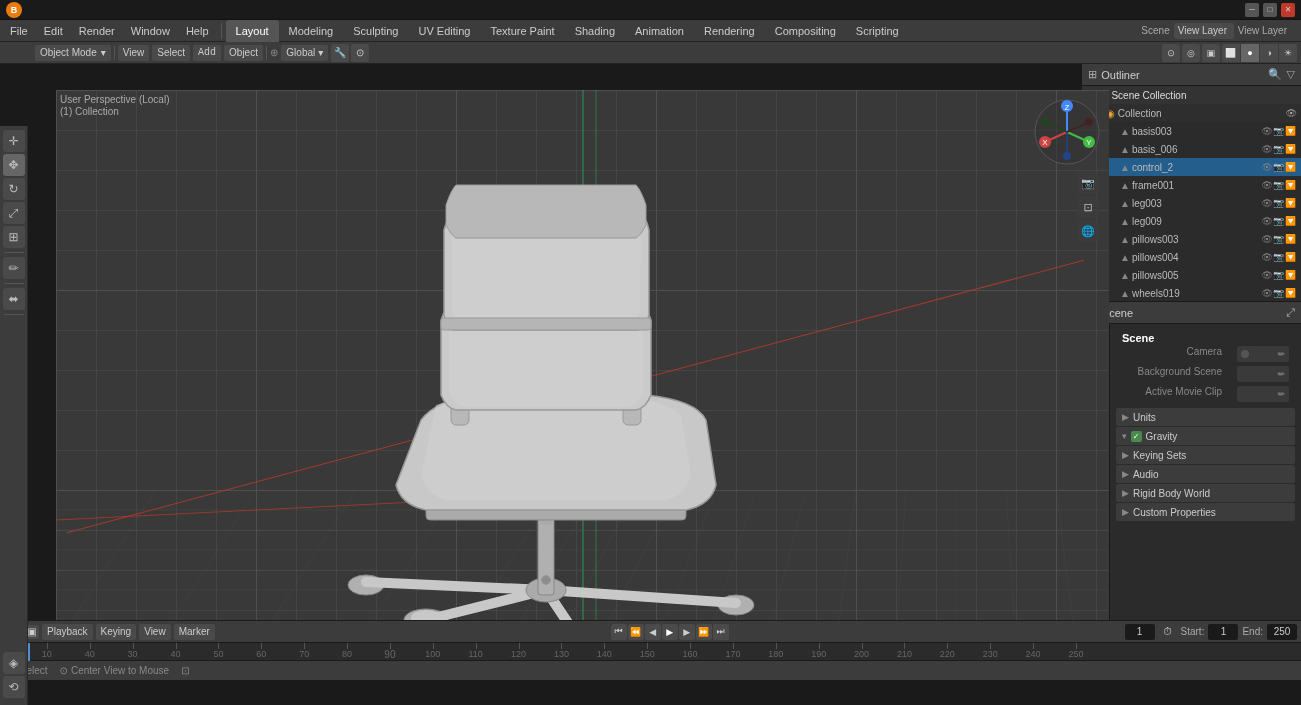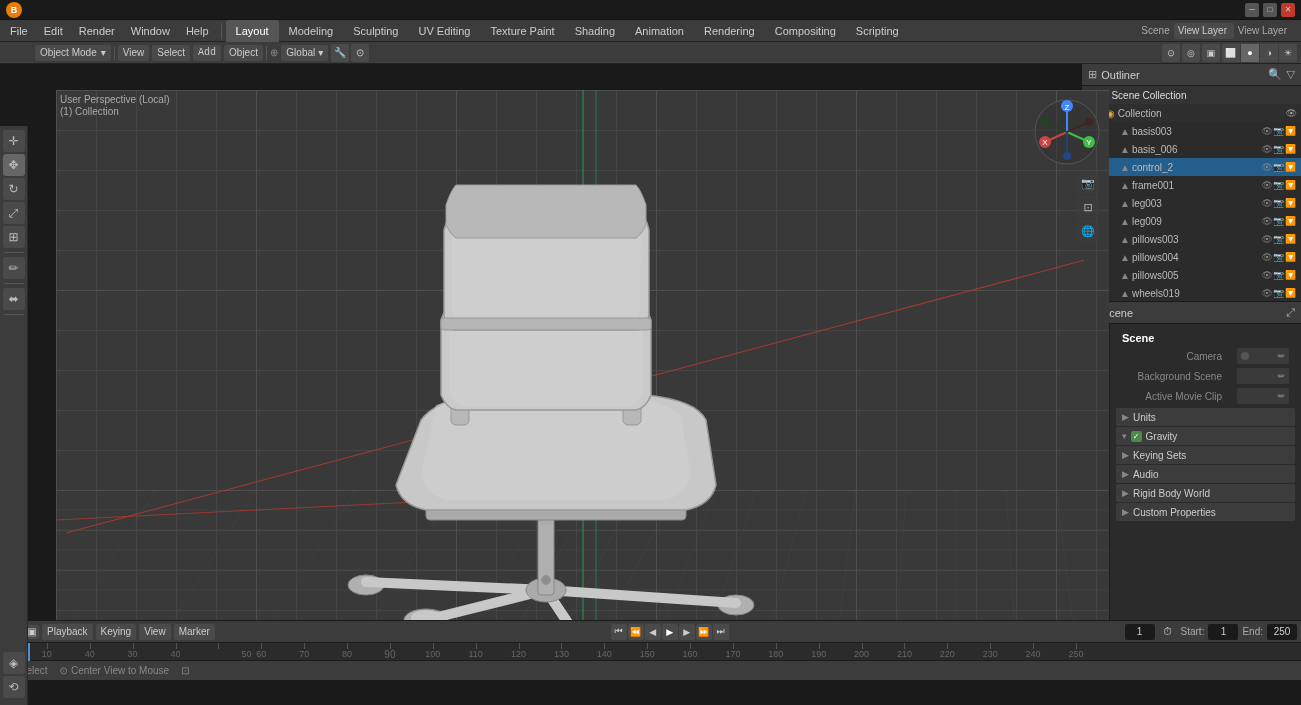--- a/index.html
+++ b/index.html
@@ -299,21 +299,20 @@
       flex: 1;
       overflow-y: auto;
       padding: 4px;
     }
     #prop-content-area::-webkit-scrollbar { width: 6px; }
     #prop-content-area::-webkit-scrollbar-track { background: #2b2b2b; }
     #prop-content-area::-webkit-scrollbar-thumb { background: #555; border-radius: 3px; }
 
     .prop-field-row {
       display: flex;
-      align-items: center;
       height: 20px;
       padding: 0 8px;
       gap: 15px;
     }
     .pf-label {
       font-size: 10px;
       color: #888;
       width: 100px;
       text-align: right;
       flex-shrink: 0;
@@ -841,21 +840,21 @@
   <div style="position: absolute; left: 4px; top: 6px; font-size: 9px; color: rgb(102, 102, 102); transform: translateX(-50%); pointer-events: none;">0</div>
       <div style="position: absolute; left: 4px; top: 0px; width: 1px; height: 6px; background: rgb(85, 85, 85); pointer-events: none;"></div>
       <div style="position: absolute; left: 46.88px; top: 6px; font-size: 9px; color: rgb(102, 102, 102); transform: translateX(-50%); pointer-events: none;">10</div>
       <div style="position: absolute; left: 46.88px; top: 0px; width: 1px; height: 6px; background: rgb(85, 85, 85); pointer-events: none;"></div>
       <div style="position: absolute; left: 89.76px; top: 6px; font-size: 9px; color: rgb(102, 102, 102); transform: translateX(-50%); pointer-events: none;">40</div>
       <div style="position: absolute; left: 89.76px; top: 0px; width: 1px; height: 6px; background: rgb(85, 85, 85); pointer-events: none;"></div>
       <div style="position: absolute; left: 132.64px; top: 6px; font-size: 9px; color: rgb(102, 102, 102); transform: translateX(-50%); pointer-events: none;">30</div>
       <div style="position: absolute; left: 132.64px; top: 0px; width: 1px; height: 6px; background: rgb(85, 85, 85); pointer-events: none;"></div>
       <div style="position: absolute; left: 175.52px; top: 6px; font-size: 9px; color: rgb(102, 102, 102); transform: translateX(-50%); pointer-events: none;">40</div>
       <div style="position: absolute; left: 175.52px; top: 0px; width: 1px; height: 6px; background: rgb(85, 85, 85); pointer-events: none;"></div>
-      <div style="position: absolute; left: 218.4px; top: 6px; font-size: 9px; color: rgb(102, 102, 102); transform: translateX(-50%); pointer-events: none; margin-left: 28px;">50</div>
+      <div style="position: absolute; left: 218.4px; top: 6px; font-size: 9px; color: rgb(102, 102, 102); transform: translateX(-50%); pointer-events: none;">50</div>
       <div style="position: absolute; left: 218.4px; top: 0px; width: 1px; height: 6px; background: rgb(85, 85, 85); pointer-events: none;"></div>
       <div style="position: absolute; left: 261.28px; top: 6px; font-size: 9px; color: rgb(102, 102, 102); transform: translateX(-50%); pointer-events: none;">60</div>
       <div style="position: absolute; left: 261.28px; top: 0px; width: 1px; height: 6px; background: rgb(85, 85, 85); pointer-events: none;"></div>
       <div style="position: absolute; left: 304.16px; top: 6px; font-size: 9px; color: rgb(102, 102, 102); transform: translateX(-50%); pointer-events: none;">70</div>
       <div style="position: absolute; left: 304.16px; top: 0px; width: 1px; height: 6px; background: rgb(85, 85, 85); pointer-events: none;"></div>
       <div style="position: absolute; left: 347.04px; top: 6px; font-size: 9px; color: rgb(102, 102, 102); transform: translateX(-50%); pointer-events: none;">80</div>
       <div style="position: absolute; left: 347.04px; top: 0px; width: 1px; height: 6px; background: rgb(85, 85, 85); pointer-events: none;"></div>
       <div style="position: absolute; left: 389.92px; top: 6px; font-size: 10px; color: rgb(102, 102, 102); transform: translateX(-50%); pointer-events: none;">90</div>
       <div style="position: absolute; left: 389.92px; top: 0px; width: 1px; height: 6px; background: rgb(85, 85, 85); pointer-events: none;"></div>
       <div style="position: absolute; left: 432.8px; top: 6px; font-size: 9px; color: rgb(102, 102, 102); transform: translateX(-50%); pointer-events: none;">100</div>

